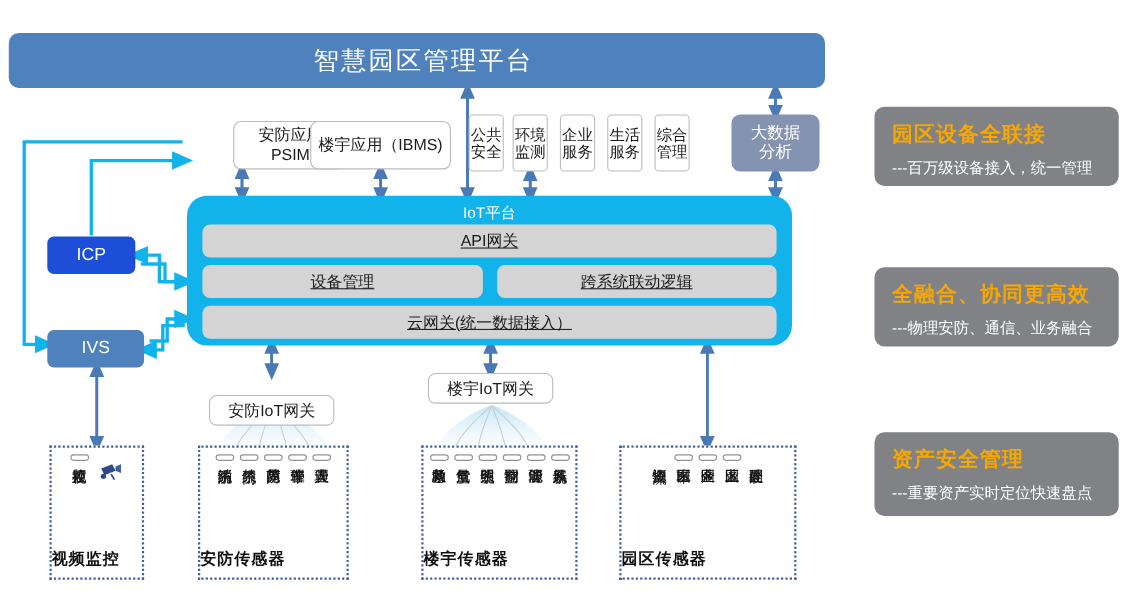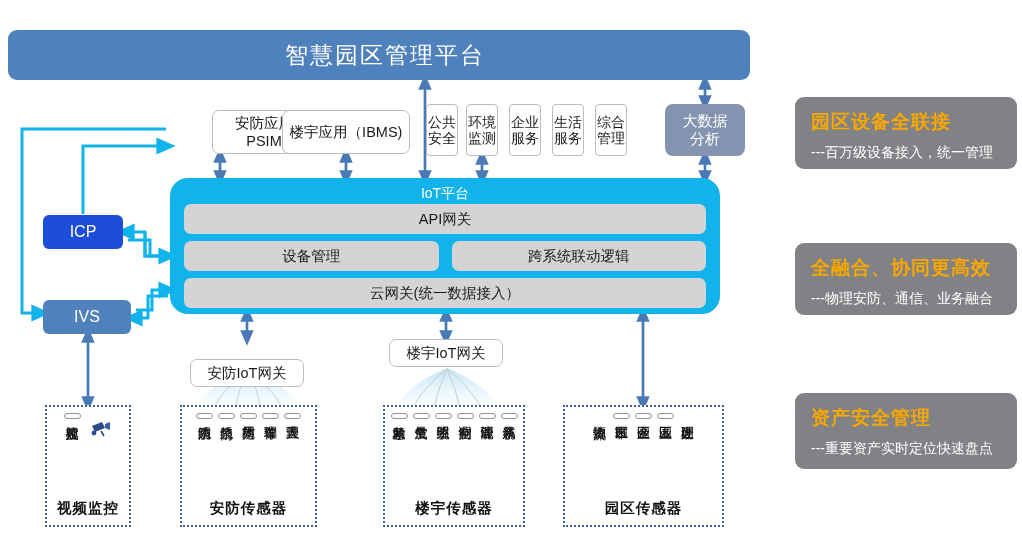--- a/index.html
+++ b/index.html
@@ -64,41 +64,41 @@
   
   .iot-panel{
     left:170px;top:178px;width:550px;height:136px;
     background:#12b3ea;border-radius:18px;
     padding:4px 14px 10px 14px;
   }
   .iot-title{
     color:#ffffff;font-size:14px;text-align:center;
     height:22px;line-height:22px;
   }
-  .iot-row{display:flex;gap:13px;margin-bottom:7px;}
+  .iot-row{display:flex;gap:13px;margin-bottom:7px;text-decoration:underline;}
   .iot-cell{
     background:#d4d4d4;border-radius:7px;height:30px;
     display:flex;align-items:center;justify-content:center;
     font-size:14.5px;color:#1a1a1a;flex:1;
   }
   .iot-cell.wide{flex:1 1 100%;}
 
   
   .gw-box{
     background:#ffffff;border:1px solid #b9bcc0;border-radius:7px;
     display:flex;align-items:center;justify-content:center;
     font-size:14.5px;color:#1a1a1a;height:28px;top:339px;
   }
   .gw-sec{left:190px;width:114px;margin-top:20px;}
   .gw-bld{left:389px;width:114px;}
 
   
   .grp{
     border:2px dotted #3f5f9e;background:#ffffff;
-    display:flex;flex-direction:column;align-items:center;
+    display:flex;flex-direction:column;
     padding-top:6px;
   }
   .grp-video{left:45px;top:405px;width:86px;height:122px;}
   .grp-sec{left:180px;top:405px;width:137px;height:122px;}
   .grp-bld{left:383px;top:405px;width:142px;height:122px;}
   .grp-park{left:563px;top:405px;width:161px;height:122px;}
 
   .vcol-wrap{display:flex;gap:5px;justify-content:center;align-items:flex-start;height:76px;}
   .vcol{
     writing-mode:vertical-rl;text-orientation:upright;

